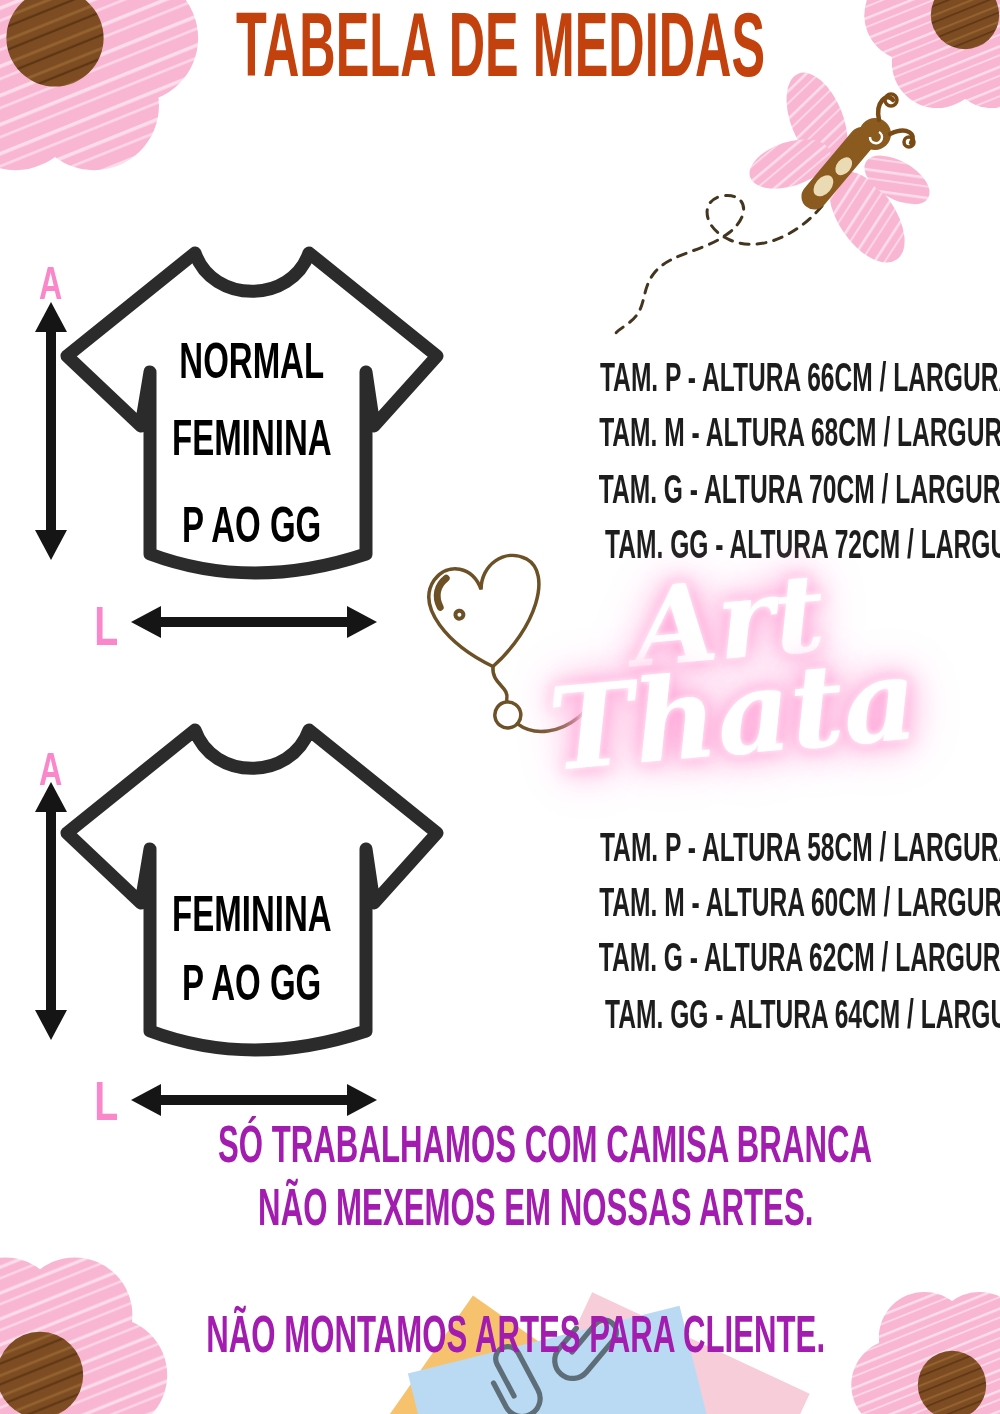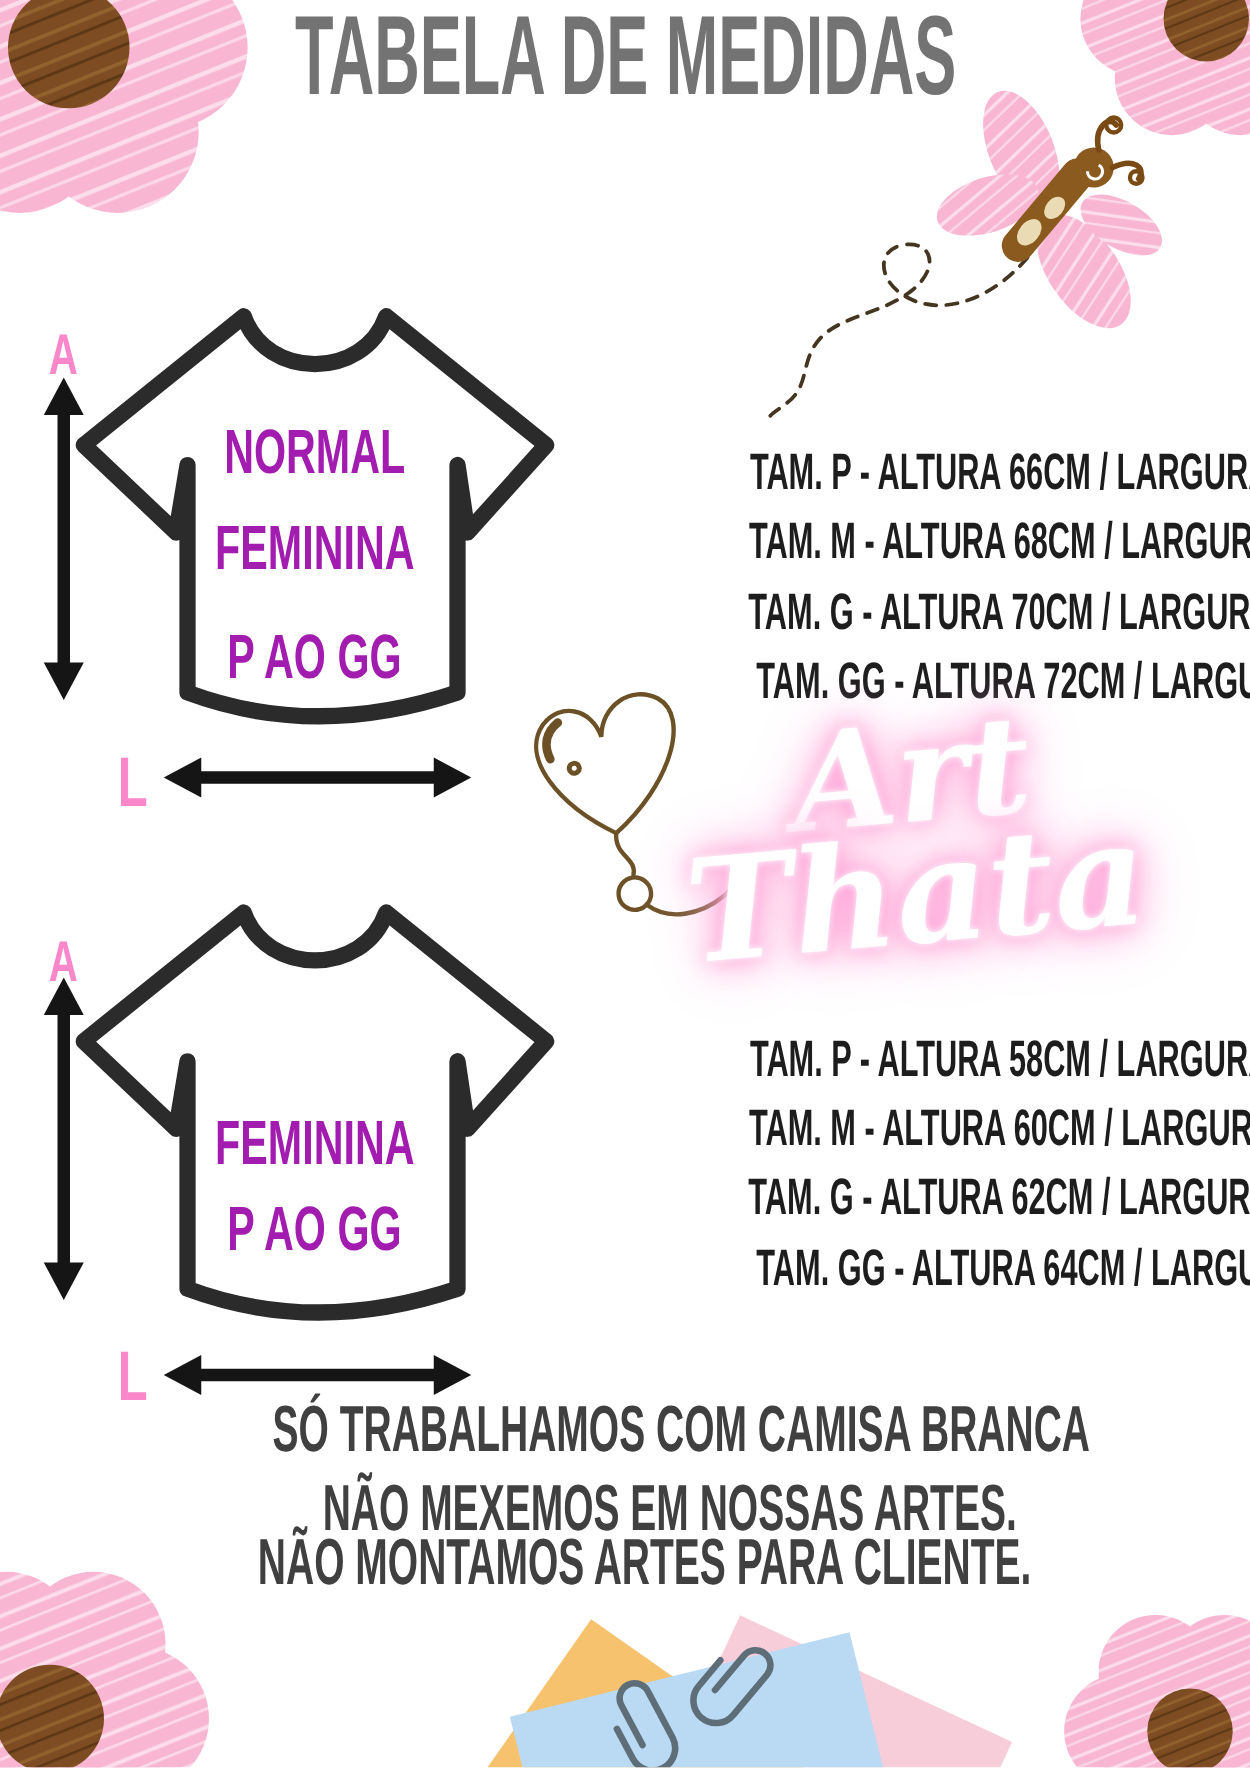--- a/index.html
+++ b/index.html
@@ -9,26 +9,26 @@
     font-family:"Liberation Sans", sans-serif;
   }
   .art { position:absolute; left:0; top:0; width:1000px; height:1414px; z-index:1; }
   .tl { position:absolute; z-index:2; font-weight:bold; line-height:1; white-space:nowrap; text-align:center; }
   .cx { display:inline-block; transform-origin:50% 50%; white-space:nowrap; }
   .sx56 { transform:scaleX(.56); }
   .sx60 { transform:scaleX(.60); }
   .sx66 { transform:scaleX(.66); }
   .sx70 { transform:scaleX(.70); }
 
-  .title    { left:0; top:103; width:1000px; font-size:90px; color:#737373; }
-  .shirt-label { left:52px; width:400px; font-size:50px; color:#a21caf;text-decoration:underline; }
+  .title    { left:0; top:103; width:1000px; font-size:90px; color:#c2410c; }
+  .shirt-label { left:52px; width:400px; font-size:50px; color:#000000;text-decoration:underline; }
   .size-line   { left:435px; width:545px; font-size:41px; color:#1d1d1d; }
   .dim-label   { width:60px; font-size:46px; color:#f987ca; }
   .dim-label-l { width:60px; font-size:56px; color:#f987ca; }
-  .notice      { left:0; width:1000px; font-size:52px; color:#404040; }
+  .notice      { left:0; width:1000px; font-size:52px; color:#a21caf; }
 
   .brand {
     position:absolute; left:545px; top:572px; width:350px; z-index:2;
     transform:rotate(-5deg); text-align:center;
     font-family:"DejaVu Serif", serif; font-style:italic; font-weight:bold;
     color:#ffffff; line-height:.92;
     text-shadow:0 0 6px #ffffff, 0 0 16px #ff9cd4, 0 0 34px #ff9cd4, 0 0 55px #ffb7e0;
   }
   .brand .w1 { font-size:108px; padding-left:26px; }
   .brand .w2 { font-size:114px; margin-top:-8px; }
@@ -168,15 +168,15 @@
   <div class="tl dim-label" style="left:21px; top:746px;"><span class="cx sx70">A</span></div>
   <div class="tl dim-label-l" style="left:76px; top:1073px;"><span class="cx sx70">L</span></div>
 
   <div class="tl size-line" style="top:827px;"><span class="cx sx60">TAM. P - ALTURA 58CM / LARGURA 40 CM</span></div>
   <div class="tl size-line" style="top:882px;"><span class="cx sx60">TAM. M - ALTURA 60CM / LARGURA 42CM</span></div>
   <div class="tl size-line" style="top:937px;"><span class="cx sx60">TAM. G - ALTURA 62CM / LARGURA 44CM</span></div>
   <div class="tl size-line" style="top:994px;"><span class="cx sx60">TAM. GG - ALTURA 64CM / LARGURA 48CM</span></div>
 
   <div class="tl notice" style="top:1118px;"><span class="cx sx60">SÓ TRABALHAMOS COM CAMISA BRANCA</span></div>
   <div class="tl notice" style="top:1181px;padding-left:36px;"><span class="cx sx60">NÃO MEXEMOS EM NOSSAS ARTES.</span></div>
-  <div class="tl notice" style="top:1224px;"><span class="cx sx60">NÃO MONTAMOS ARTES PARA CLIENTE.</span></div>
+  <div class="tl notice" style="top:1308px;"><span class="cx sx60">NÃO MONTAMOS ARTES PARA CLIENTE.</span></div>
 
 </div>
 
 </body></html>

